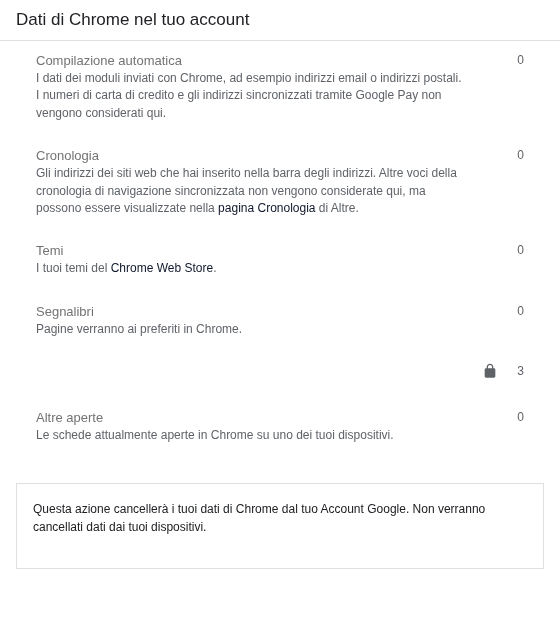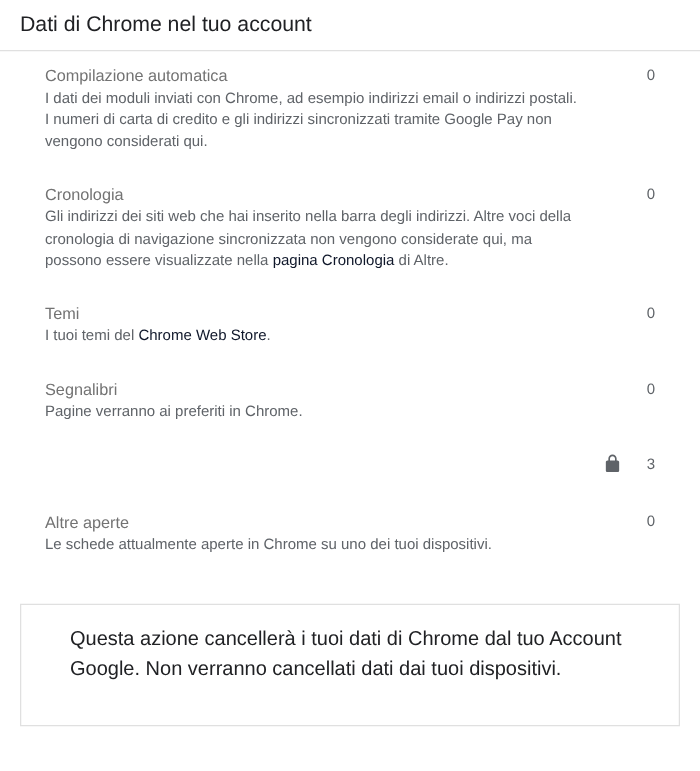--- a/index.html
+++ b/index.html
@@ -67,25 +67,24 @@
     }
     .gap {
       height: 20px;
     }
     .footer-card {
       margin: 24px 16px 16px;
       border: 1px solid #e0e0e0;
       padding: 16px;
     }
     .footer-text {
-      font-size: 16px;
+      font-size: 12px;
       color: #202124;
       line-height: 1.5;
       margin-bottom: 16px;
-      margin-left: 23px;
     }
   </style>
 </head>
 <body>
 
 <div class="header">
   <h1>Dati di Chrome nel tuo account</h1>
 </div>
 
 <div class="content">

